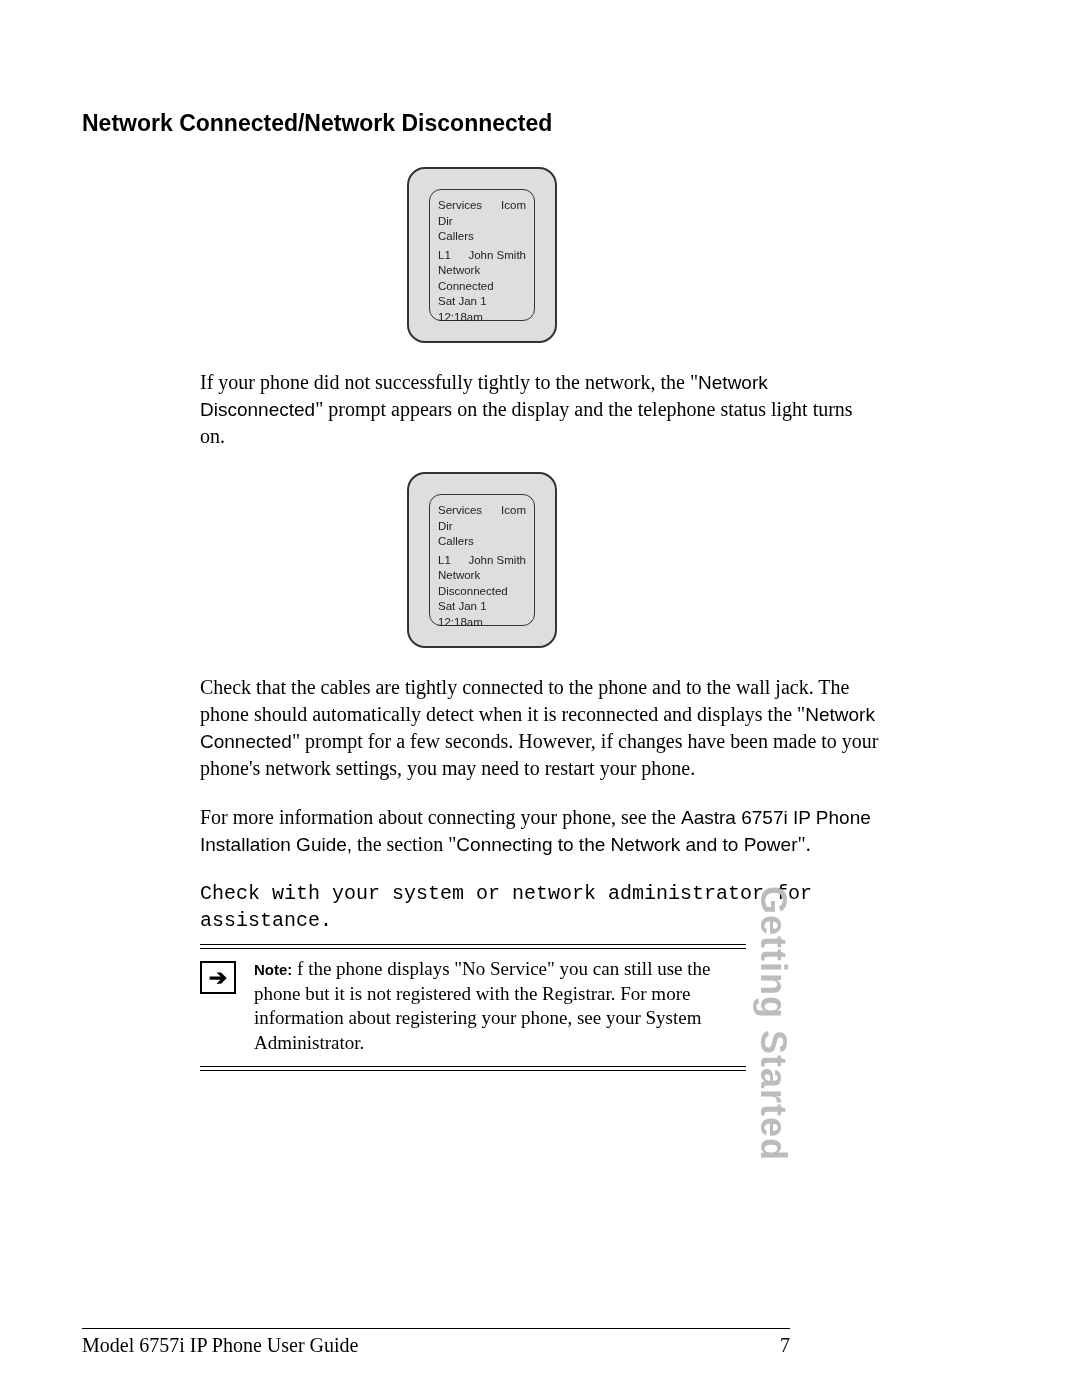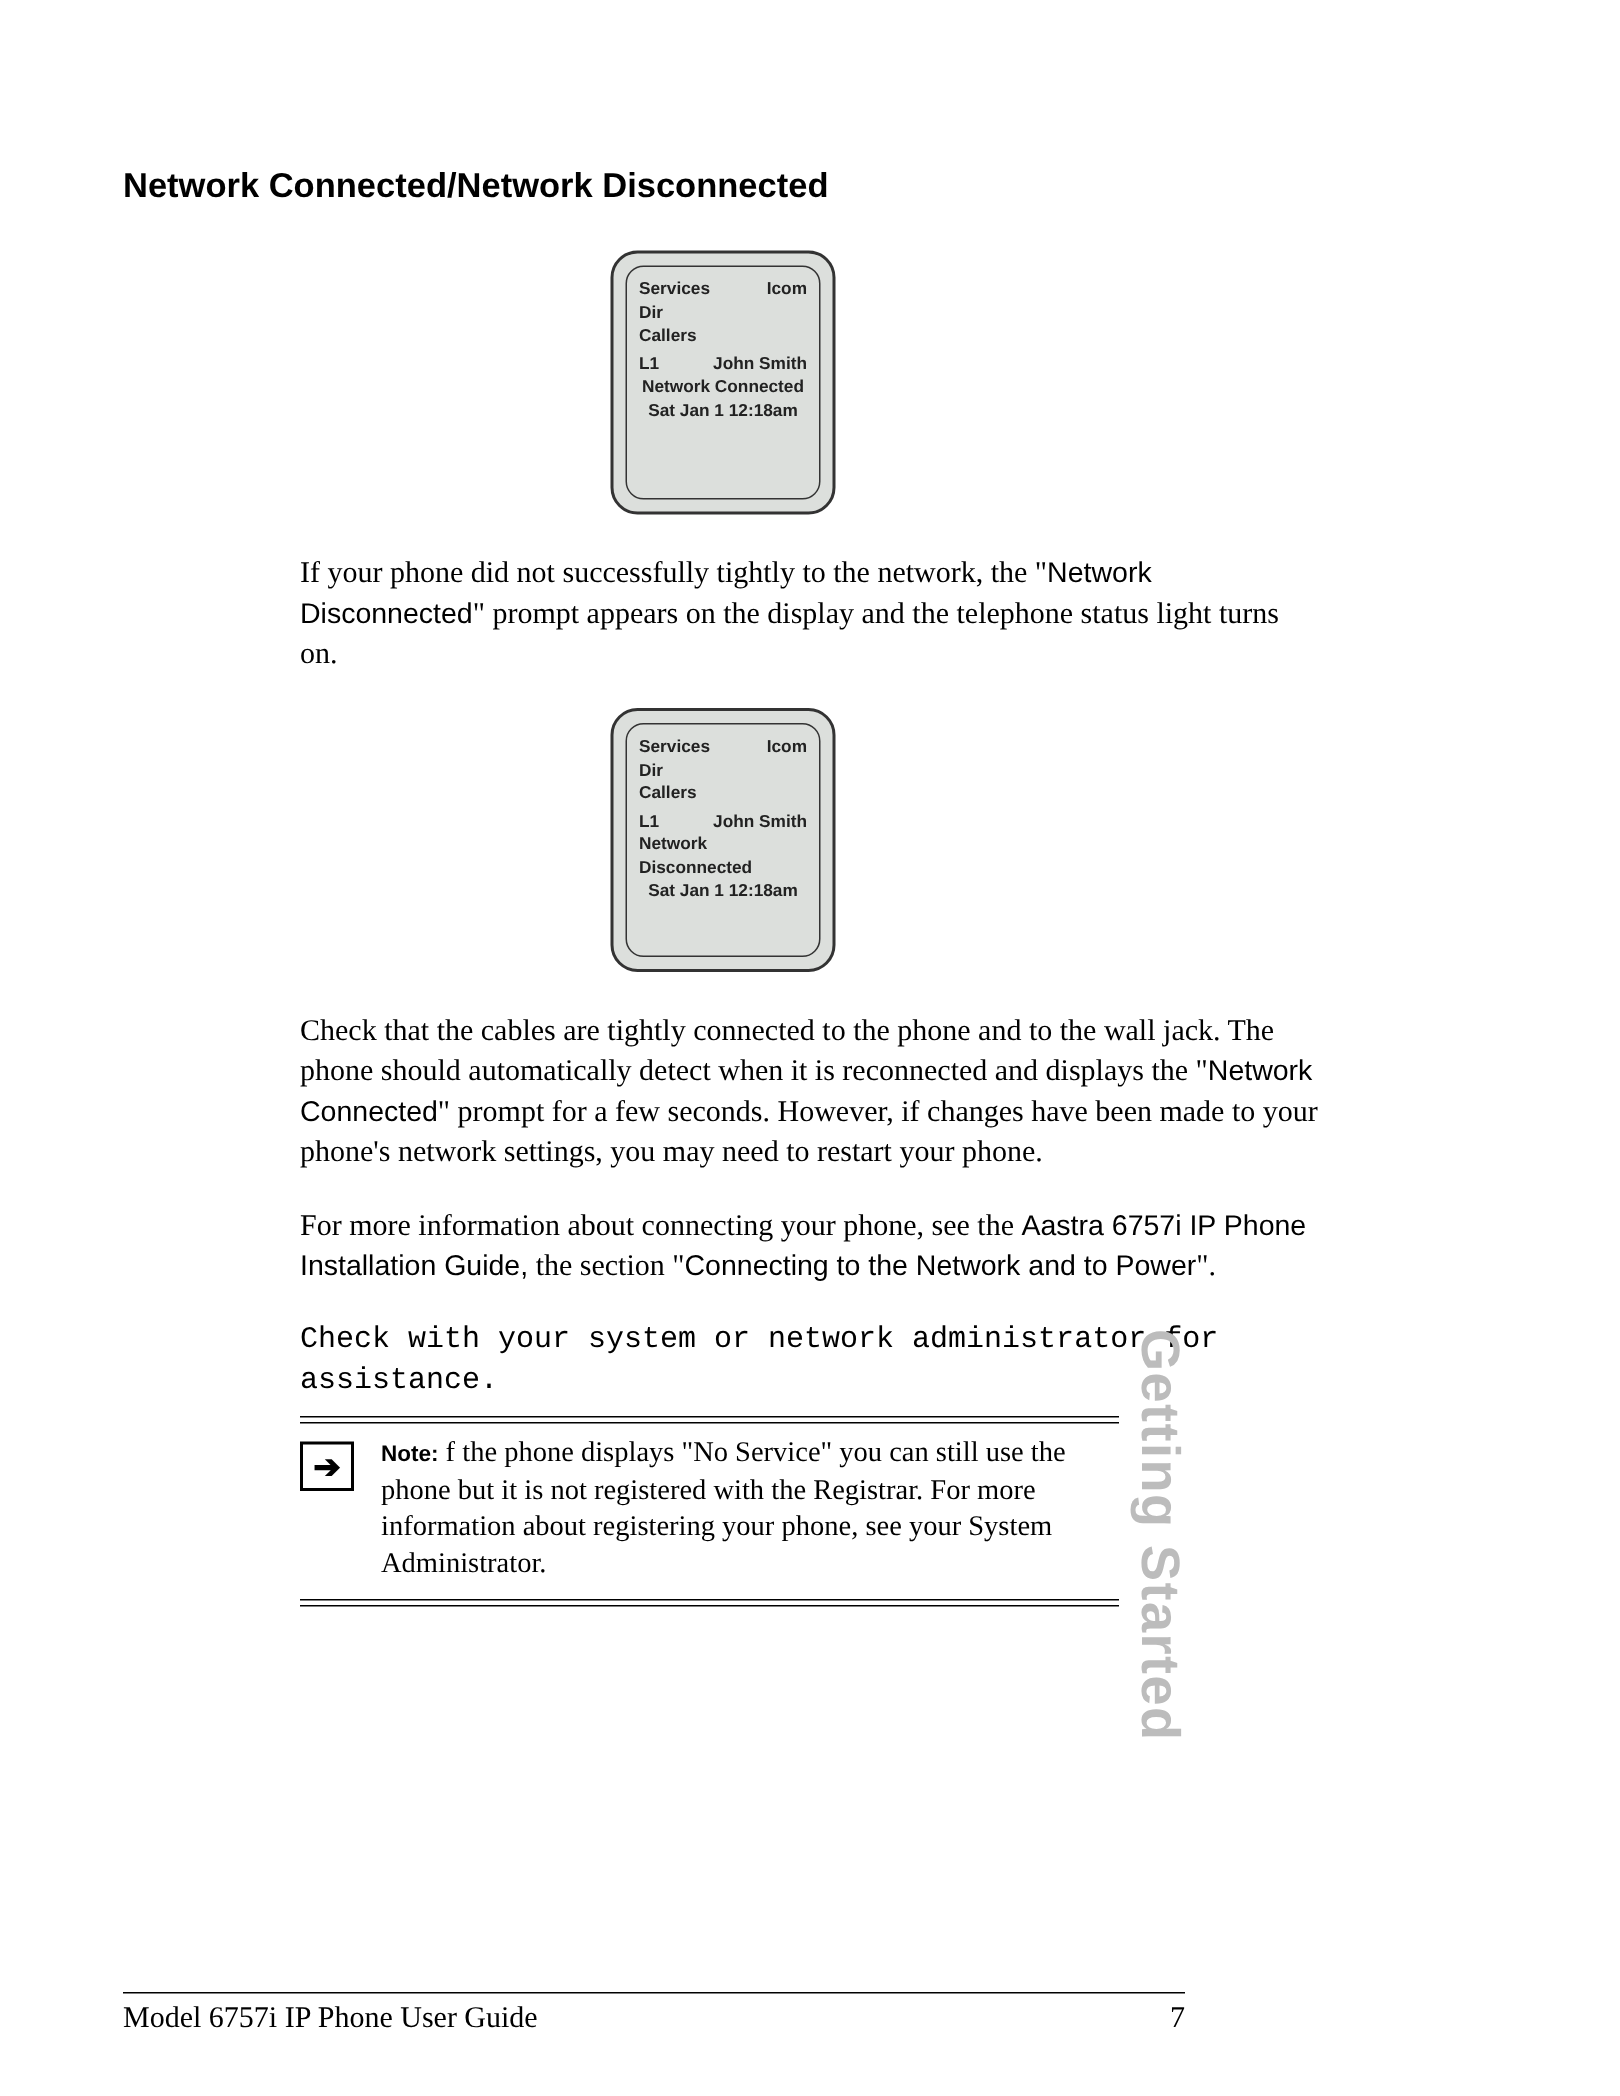--- a/index.html
+++ b/index.html
@@ -40,22 +40,21 @@
     justify-content: center;
     margin: 0 0 26px 0;
   }
   .phone {
     width: 150px;
     height: 176px;
     background: #dcdfdc;
     border: 2px solid #333;
     border-radius: 18px;
     box-sizing: border-box;
-    padding: 8px;
-    font-weight: bold;
+    padding: 20px;
   }
   .phone-inner {
     width: 100%;
     height: 100%;
     border: 1px solid #333;
     border-radius: 12px;
     box-sizing: border-box;
     padding: 8px 8px;
     font-family: "Segoe UI", Arial, sans-serif;
     font-size: 11.5px;

